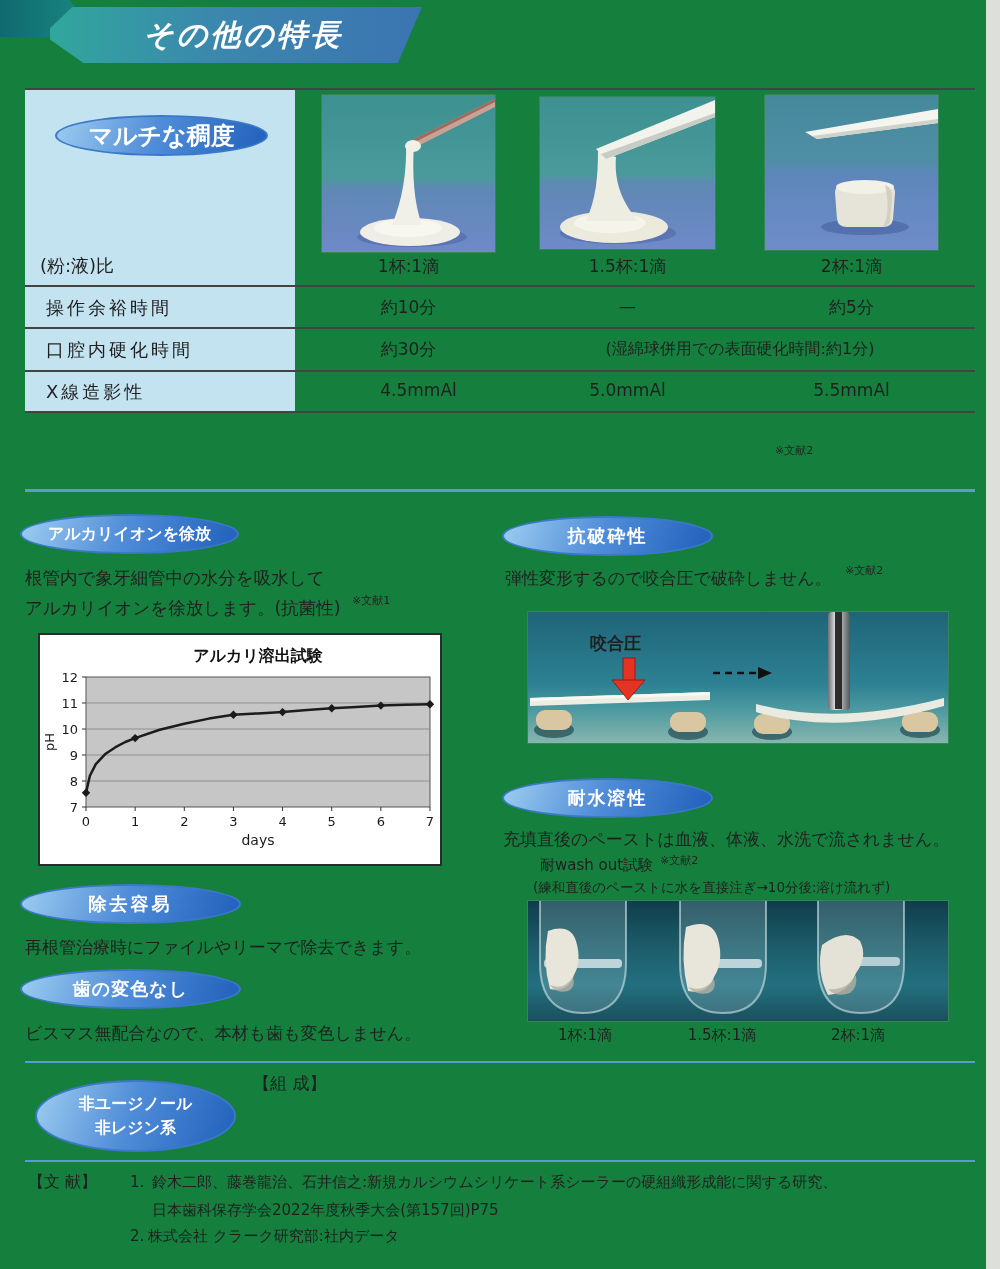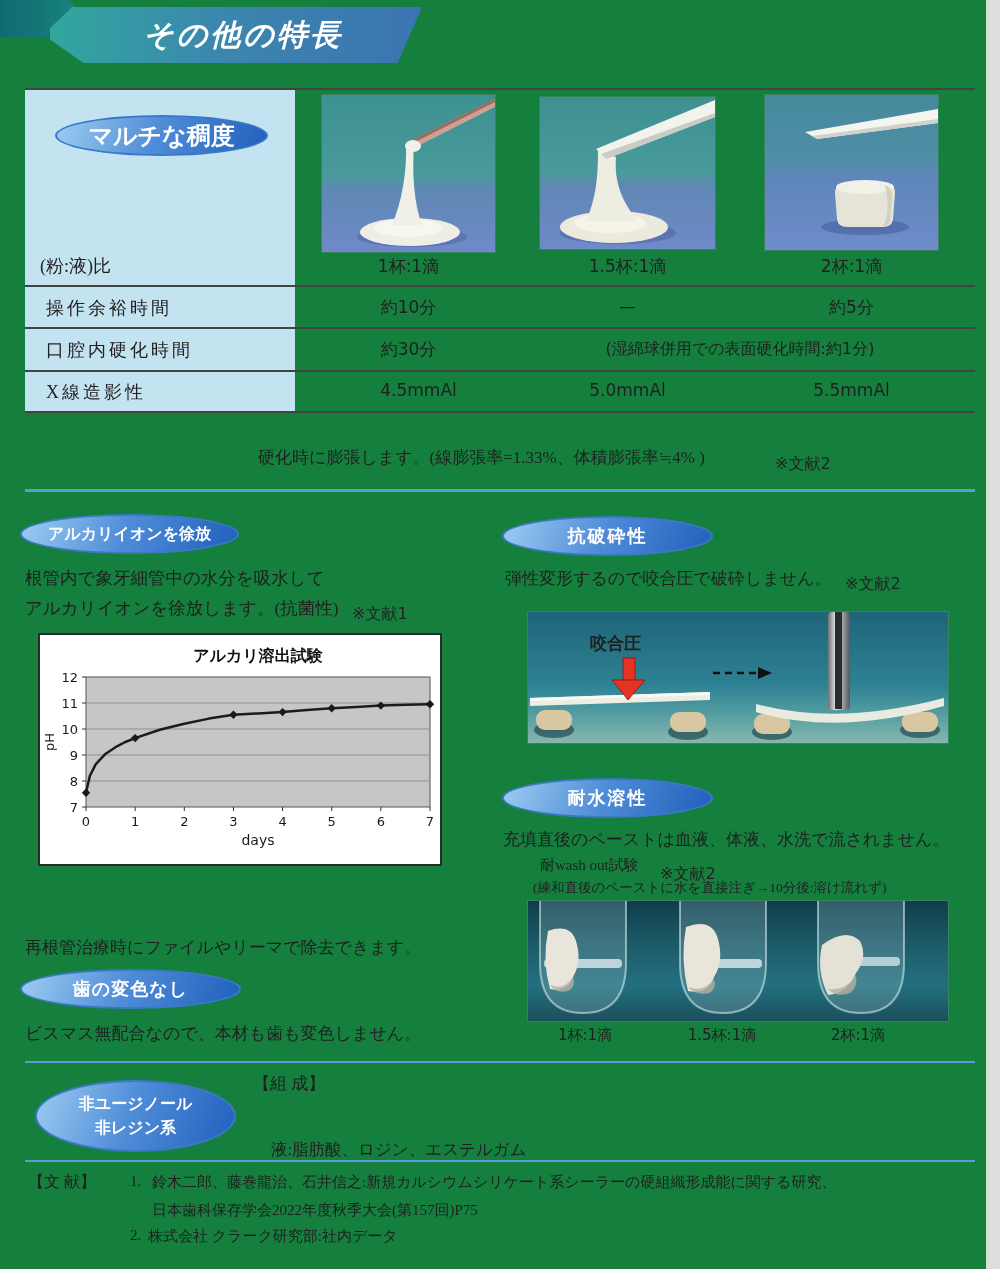--- a/index.html
+++ b/index.html
@@ -16,25 +16,25 @@
   .banner-title{color:#fff;font-size:30px;font-weight:bold;font-style:italic;letter-spacing:3px;
                 padding-left:14px;}
   .scan-edge{left:986px;top:0;width:14px;height:1269px;background:#dcdfda;}
   
   .cell-blue{left:25px;top:88px;width:270px;height:325px;background:#c3e3f1;}
   .hline{left:25px;width:950px;height:2px;background:#434343;}
   .badge{border-radius:50%;display:flex;flex-direction:column;align-items:center;justify-content:center;
          color:#fff;font-weight:bold;text-align:center;box-sizing:border-box;
          background:linear-gradient(110deg,#9dcdf0 0%,#4f8cd8 48%,#2160bc 100%);
          border:2px solid #3b79c8;}
-  .jtext{color:#1f1f1f;font-family:Liberation Serif, serif;}
+  .jtext{color:#1f1f1f;}
   .row-label{font-size:18px;letter-spacing:3px;}
   .cval{font-size:17px;text-align:center;}
   .cap{font-size:17px;text-align:center;}
-  .ref{font-size:16px;color:#222;margin-top:11px;}
+  .ref{font-size:11px;color:#222;}
   .divider{background:#5b9bd5;}
   .photo{box-shadow:0 0 0 1px rgba(120,140,150,.35);}
   .chart-box{left:38px;top:633px;width:404px;height:233px;background:#fff;border:2px solid #2b2b2b;
              box-sizing:border-box;}
 </style>
 </head>
 <body>
 
 <div class="page">
 
@@ -128,21 +128,20 @@
 
   <div class="abs jtext row-label" style="left:46px;top:338px">口腔内硬化時間</div>
   <div class="abs cval" style="left:322px;top:338px;width:173px">約30分</div>
   <div class="abs cval" style="left:540px;top:339px;width:400px;font-size:16px">(湿綿球併用での表面硬化時間:約1分)</div>
 
   <div class="abs jtext row-label" style="left:46px;top:380px">X線造影性</div>
   <div class="abs cval" style="left:332px;top:380px;width:173px">4.5mmAl</div>
   <div class="abs cval" style="left:540px;top:380px;width:175px">5.0mmAl</div>
   <div class="abs cval" style="left:765px;top:380px;width:173px">5.5mmAl</div>
 
-  <div class="abs jtext" style="left:258px;top:446px;font-size:17px">硬化時に膨張します。(線膨張率=1.33%、体積膨張率≒4% )</div>
   <div class="abs ref" style="left:775px;top:443px">※文献2</div>
 
   <div class="abs divider" style="left:25px;top:489px;width:950px;height:3px"></div>
 
   <div class="abs jtext" style="left:25px;top:566px;font-size:17.5px">根管内で象牙細管中の水分を吸水して</div>
   <div class="abs badge" style="left:20px;top:514px;width:219px;height:40px;font-size:16px">
     <span>アルカリイオンを徐放</span>
   </div>
   <div class="abs jtext" style="left:25px;top:596px;font-size:17.5px">アルカリイオンを徐放します。(抗菌性)</div>
   <div class="abs ref" style="left:352px;top:593px">※文献1</div>
@@ -283,34 +282,36 @@
         <rect x="16" y="56" width="78" height="9" rx="4" fill="#f2fafc" opacity="0.65"></rect>
         <path d="M16,44 Q40,26 54,40 Q62,56 50,72 Q42,92 22,94 Q10,70 16,44 Z" fill="#e4e1d6"></path>
         <path d="M22,88 Q40,90 50,74 Q52,86 44,92 Q30,97 22,88 Z" fill="#b4b0a2" opacity="0.8"></path>
       </g>
     </svg>
   </div>
   <div class="abs cap" style="left:528px;top:1026px;width:114px;font-size:15px">1杯:1滴</div>
   <div class="abs cap" style="left:665px;top:1026px;width:114px;font-size:15px">1.5杯:1滴</div>
   <div class="abs cap" style="left:800px;top:1026px;width:116px;font-size:15px">2杯:1滴</div>
 
+  <div class="abs badge" style="left:20px;top:884px;width:221px;height:40px;font-size:18px;letter-spacing:3px">
+    <span>除去容易</span>
+  </div>
   <div class="abs jtext" style="left:25px;top:936px;font-size:17px">再根管治療時にファイルやリーマで除去できます。</div>
 
   <div class="abs badge" style="left:20px;top:969px;width:221px;height:40px;font-size:18px;letter-spacing:1px">
     <span>歯の変色なし</span>
   </div>
   <div class="abs jtext" style="left:25px;top:1022px;font-size:17px">ビスマス無配合なので、本材も歯も変色しません。</div>
 
   <div class="abs divider" style="left:25px;top:1061px;width:950px;height:2px"></div>
   <div class="abs badge" style="left:35px;top:1080px;width:201px;height:72px;font-size:16px;line-height:1.5">
     <span>非ユージノール</span>
     <span>非レジン系</span>
   </div>
   <div class="abs jtext" style="left:253px;top:1072px;font-size:17px">【組 成】</div>
-  <div class="abs jtext" style="left:271px;top:1139px;font-size:16.5px">液:脂肪酸、ロジン、エステルガム</div>
   <div class="abs divider" style="left:25px;top:1160px;width:950px;height:2px"></div>
 
   <div class="abs jtext" style="left:28px;top:1172px;font-size:16px">【文 献】</div>
   <div class="abs jtext" style="left:130px;top:1173px;font-size:15px">1.</div>
   <div class="abs jtext" style="left:152px;top:1173px;font-size:15px">鈴木二郎、藤巻龍治、石井信之:新規カルシウムシリケート系シーラーの硬組織形成能に関する研究、</div>
   <div class="abs jtext" style="left:152px;top:1201px;font-size:15px">日本歯科保存学会2022年度秋季大会(第157回)P75</div>
   <div class="abs jtext" style="left:130px;top:1227px;font-size:15px">2.</div>
   <div class="abs jtext" style="left:148px;top:1227px;font-size:15px">株式会社 クラーク研究部:社内データ</div>
 
 </div>

